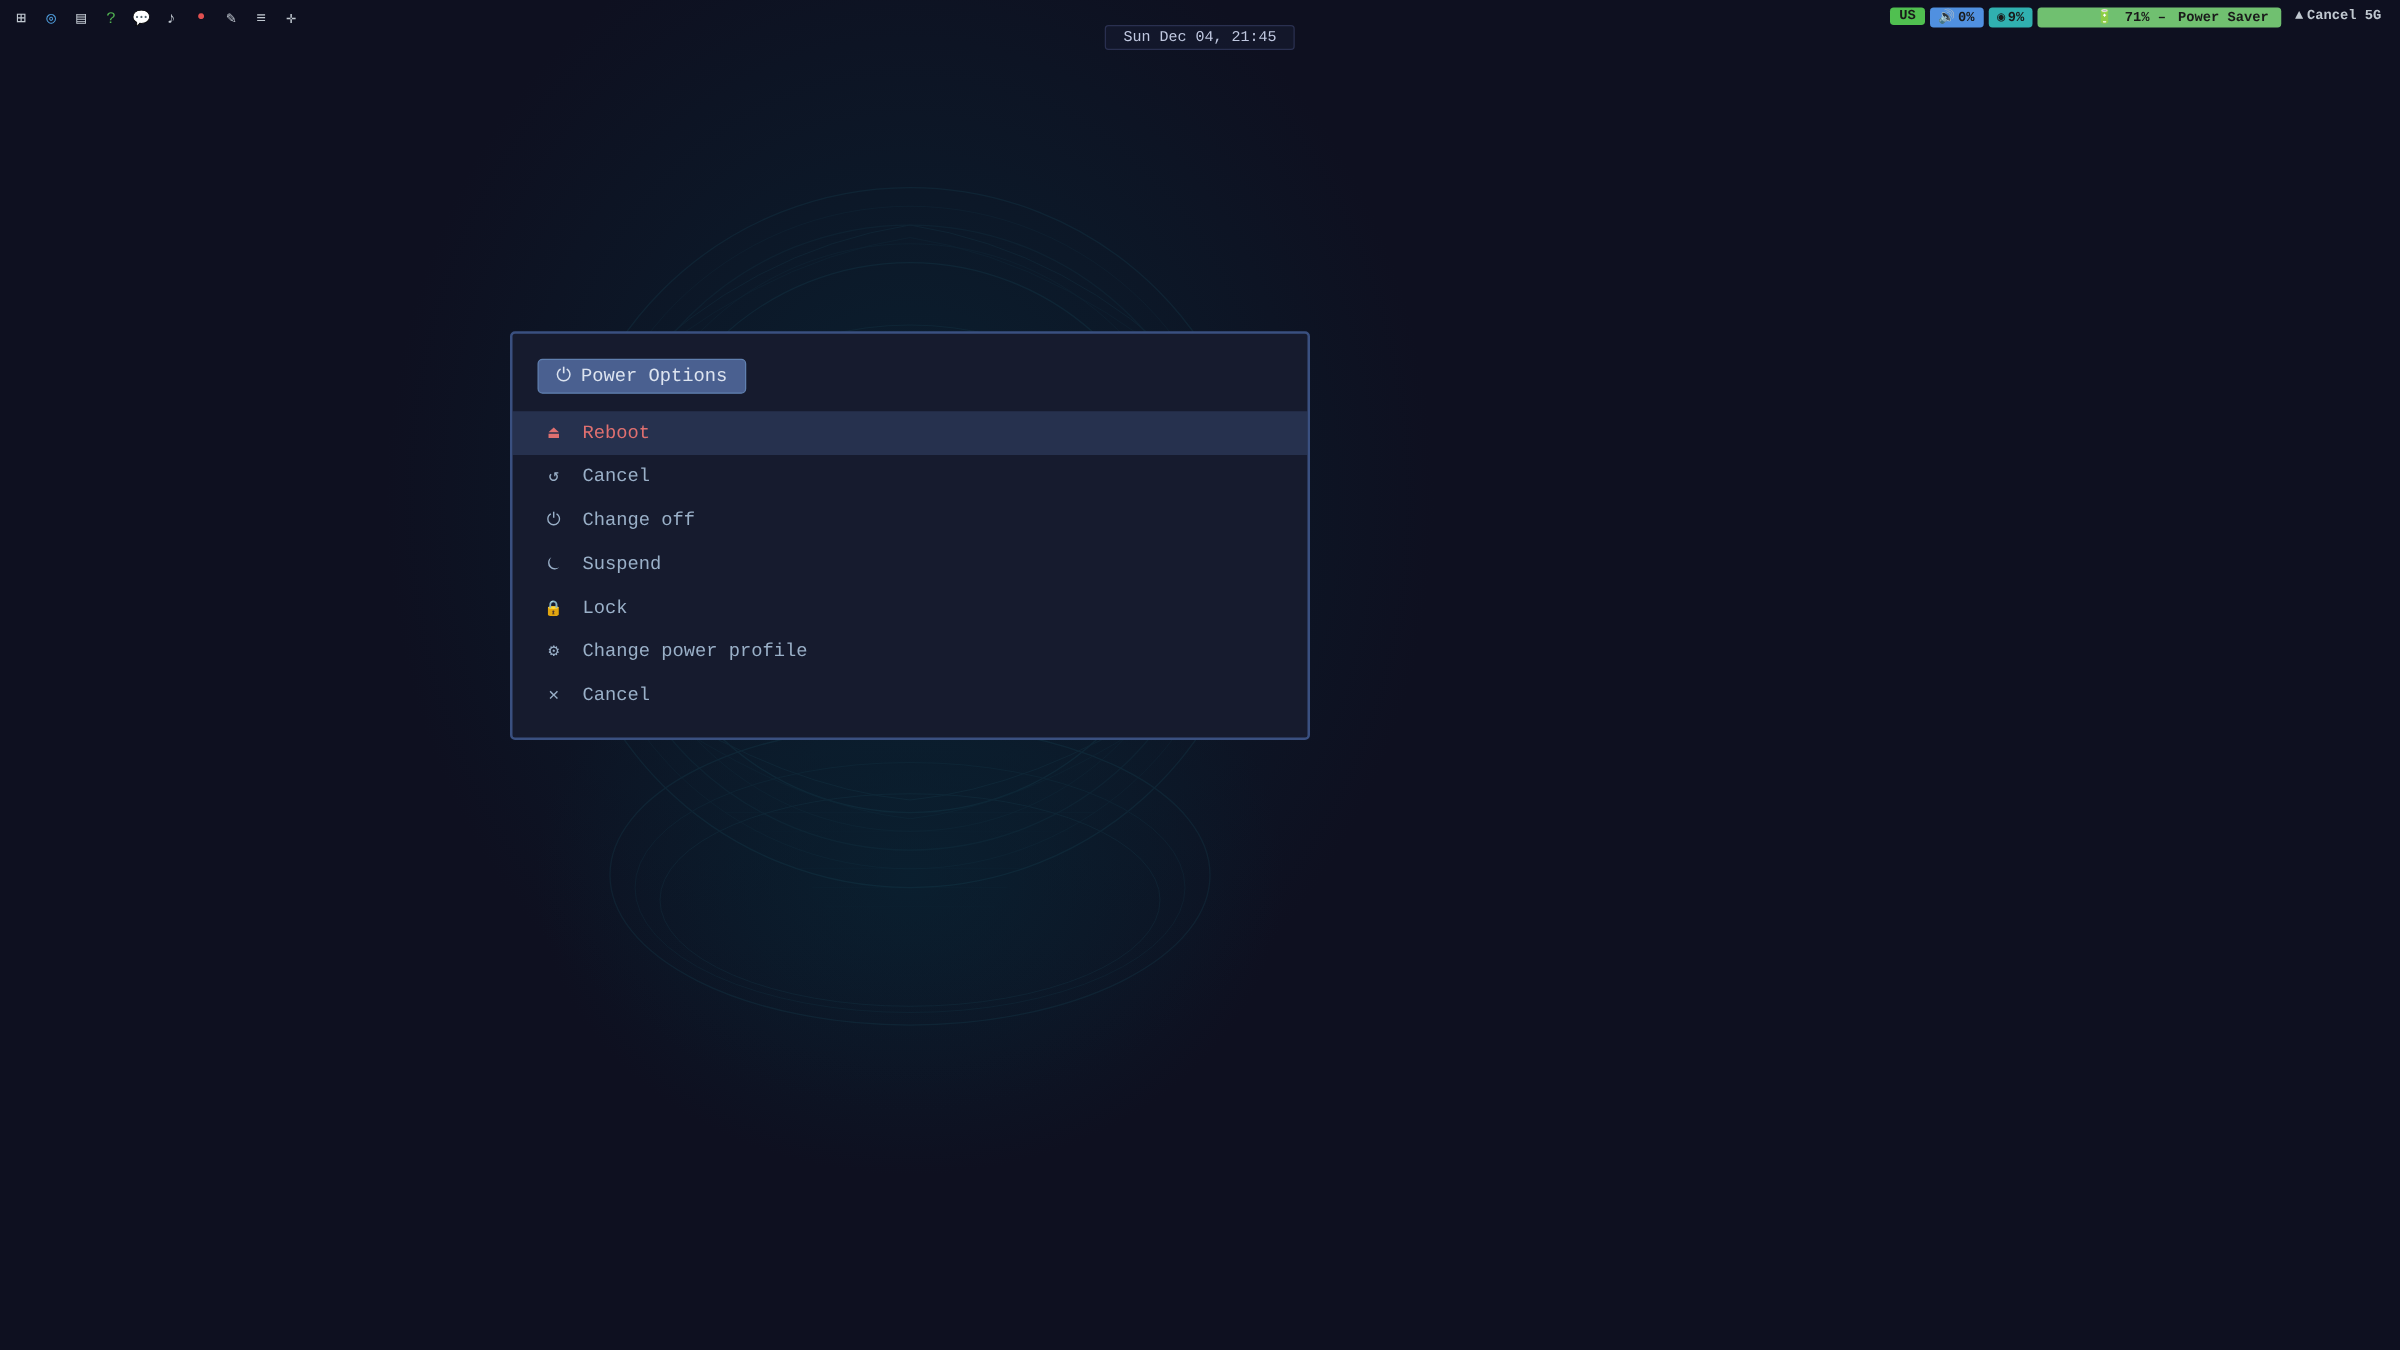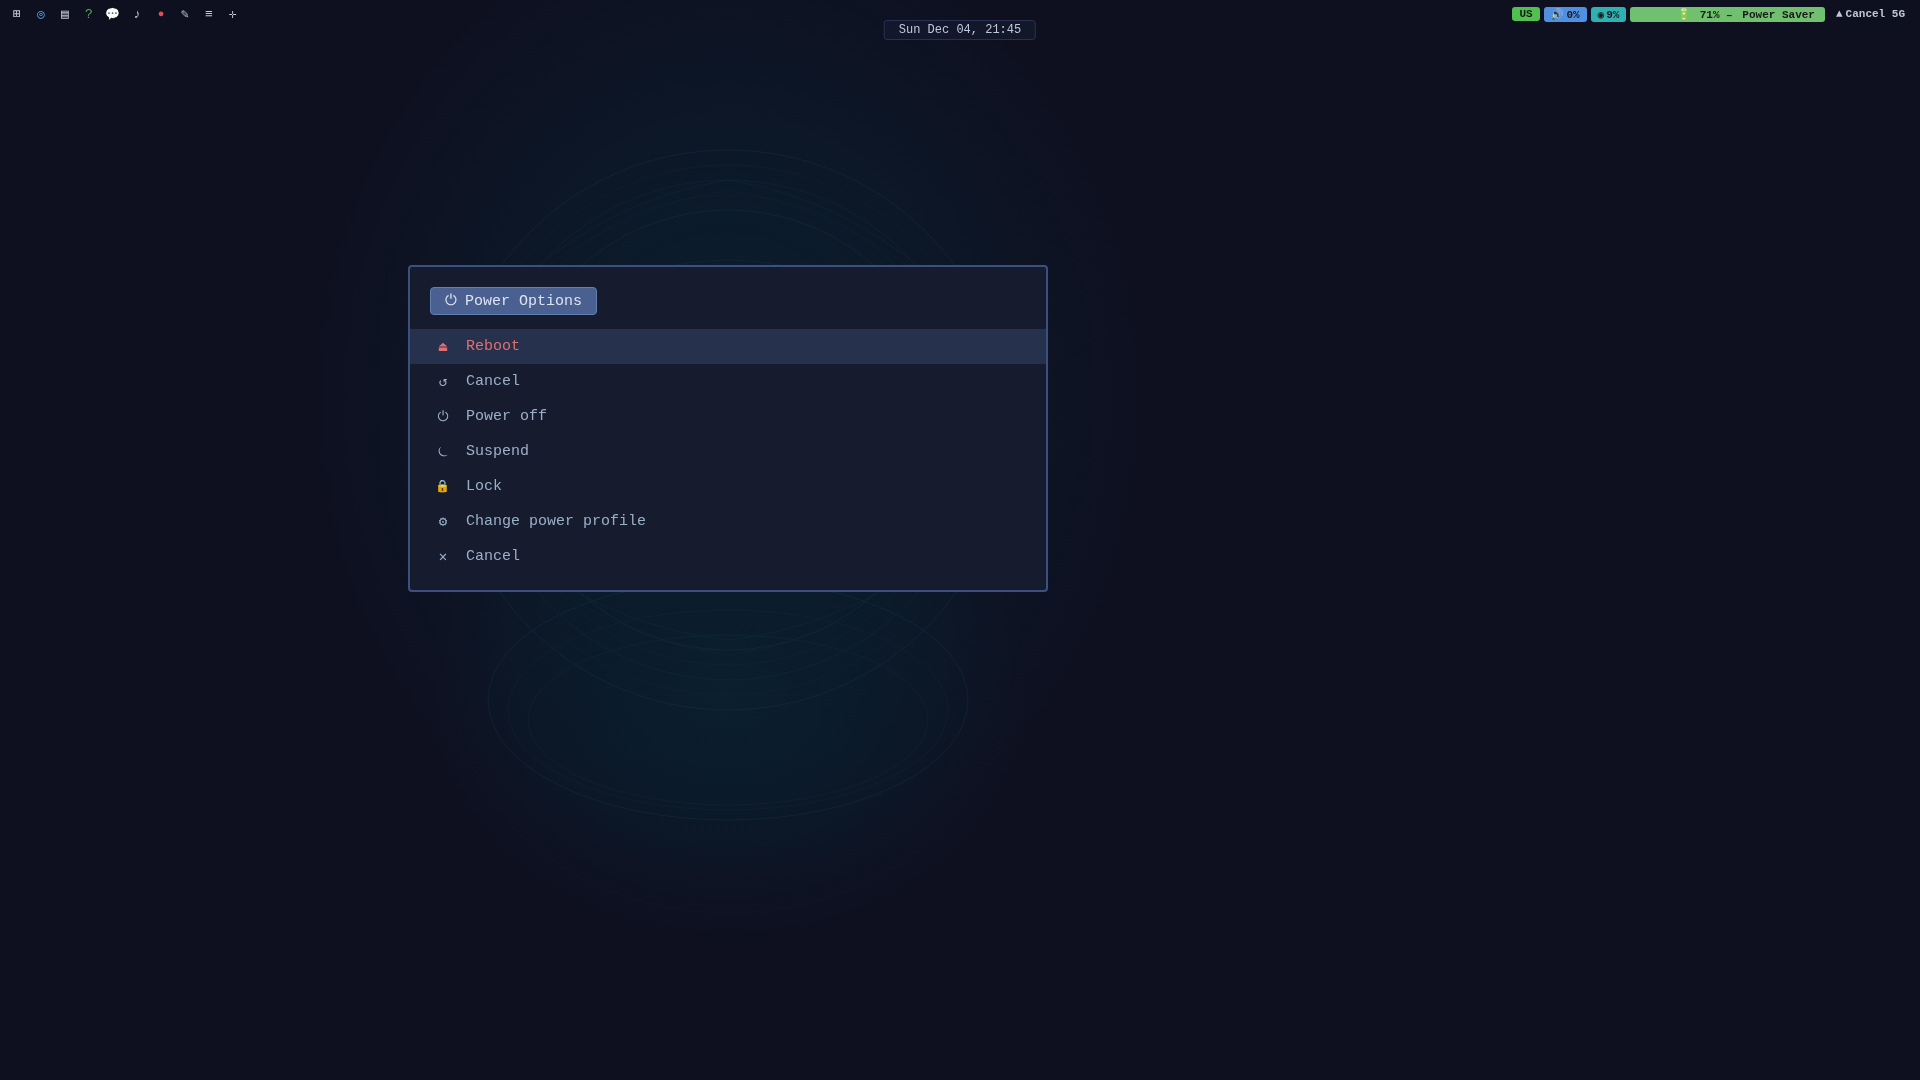--- a/index.html
+++ b/index.html
@@ -258,21 +258,21 @@
       <span>Reboot</span>
     </div>
 
     <div class="menu-item">
       <span class="item-icon">↺</span>
       <span>Cancel</span>
     </div>
 
     <div class="menu-item">
       <span class="item-icon">⏻</span>
-      <span>Power off</span>
+      <span>Change off</span>
     </div>
 
     <div class="menu-item">
       <span class="item-icon">⏾</span>
       <span>Suspend</span>
     </div>
 
     <div class="menu-item">
       <span class="item-icon" style="font-size:12px;">🔒</span>
       <span>Lock</span>

